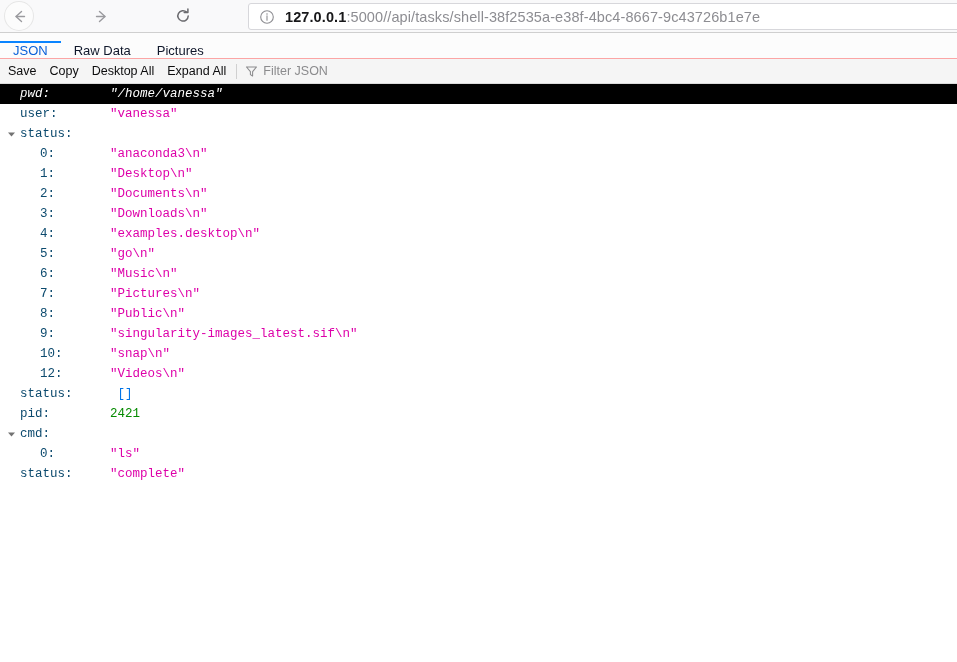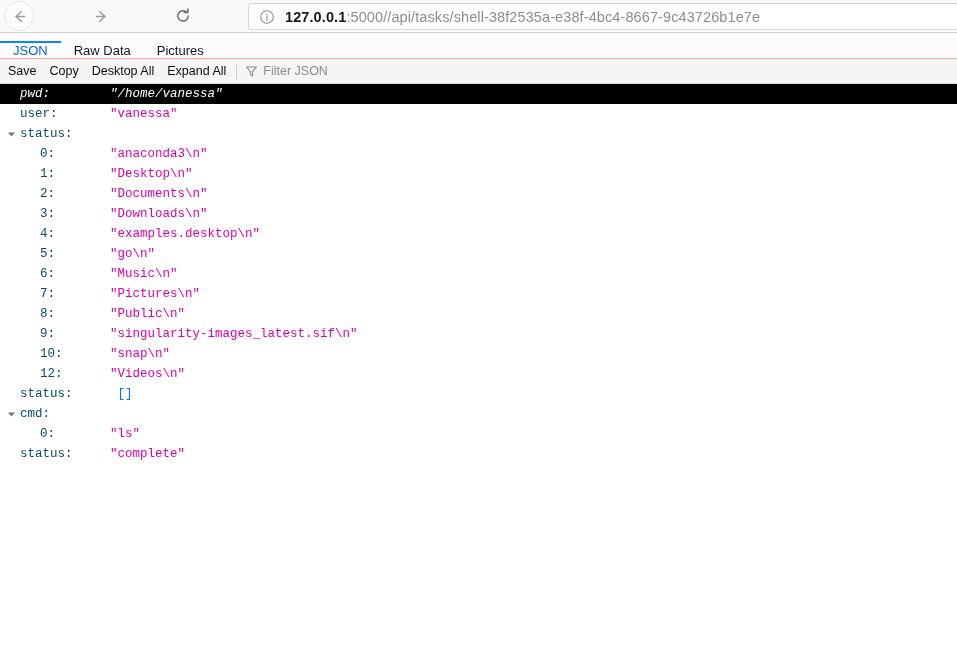--- a/index.html
+++ b/index.html
@@ -364,20 +364,26 @@
       <span style="display: inline-block; width: calc(-3ch + 70px);"></span>
       <span class="val string">"Videos\n"</span>
     </div>
     <div class="row lvl0">
       <span class="twisty-spacer"></span>
       <span class="key">status:</span>
       <span style="display: inline-block; width: calc(-6ch + 90px);"></span>
       <span class="val other">[]</span>
     </div>
     <div class="row lvl0">
+      <span class="twisty-spacer"></span>
+      <span class="key">pid:</span>
+      <span style="display: inline-block; width: calc(-4ch + 90px);"></span>
+      <span class="val number">2421</span>
+    </div>
+    <div class="row lvl0">
       <span class="twisty">
         <svg width="9" height="9" viewBox="0 0 9 9">
           <path d="M1 2.6 L8 2.6 L4.5 6.6 Z" fill="#737373"></path>
         </svg>
       </span>
       <span class="key">cmd:</span>
     </div>
     <div class="row lvl1">
       <span class="twisty-spacer"></span>
       <span class="key">0:</span>

